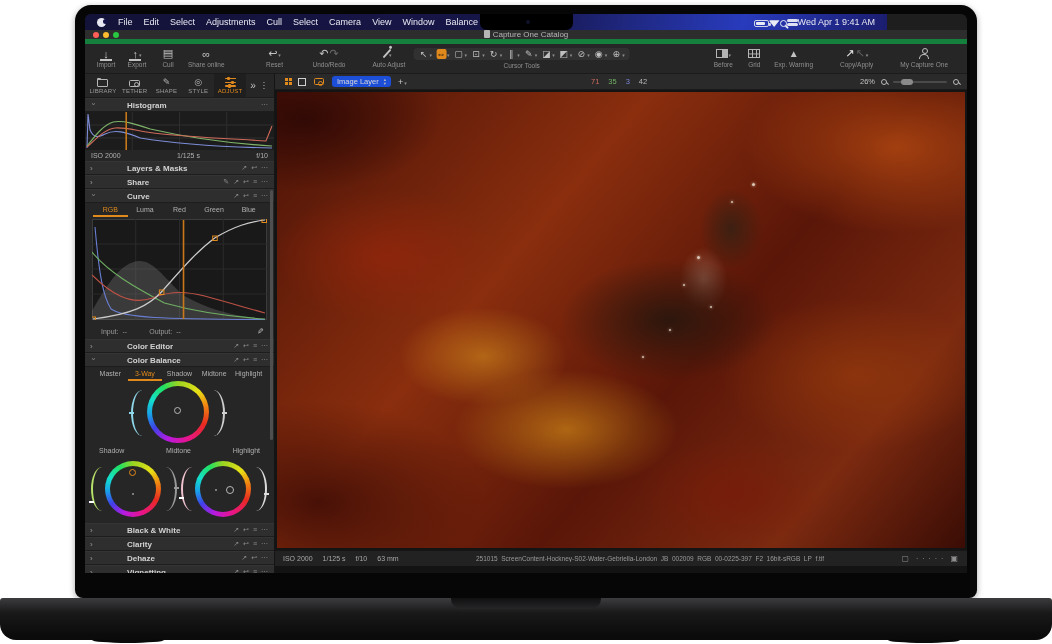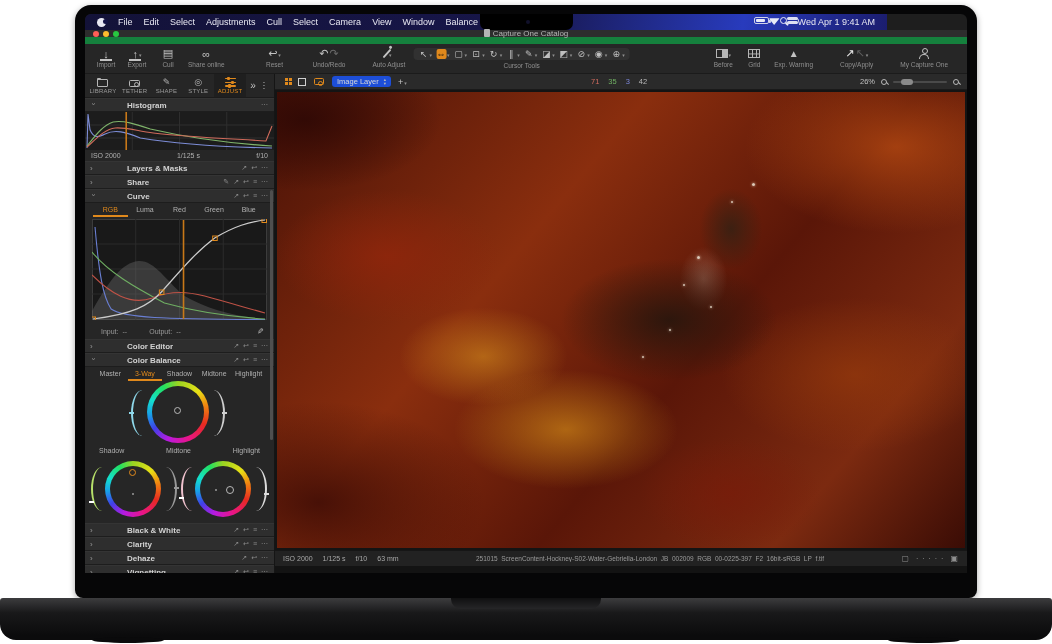--- a/index.html
+++ b/index.html
@@ -21,36 +21,36 @@
   .foot.l { left:92px; } .foot.r { right:92px; }
 
   
   .menubar { position:absolute; left:0; top:0; width:802px; height:16px;
     background:linear-gradient(100deg,#131238 0%,#17164a 55%,#283bbd 82%,#1b1d6e 100%);
     display:flex; align-items:center; color:#e8e8f2; font-size:9px; padding:0 12px; }
   .menubar .apple { width:9px; height:9px; border-radius:50%; background:#e8e8f2; position:relative; margin-right:12px; flex:none; }
   .menubar .apple::after { content:""; position:absolute; right:-2px; top:1px; width:5px; height:5px; border-radius:50%; background:#141345; }
   .menu-item { margin-right:11px; white-space:nowrap; }
   .menu-item.app { font-weight:bold; }
-  .mb-right { margin-left:auto; display:flex; align-items:flex-start; }
+  .mb-right { margin-left:auto; display:flex; align-items:flex-end; }
   .battery { width:15px; height:7px; border:1px solid #cfd2e8; border-radius:2px; position:relative; }
   .battery::before { content:""; position:absolute; inset:1px; right:3px; background:#e8eaf6; border-radius:1px; }
   .battery::after { content:""; position:absolute; right:-3px; top:1.5px; width:2px; height:3px; background:#cfd2e8; border-radius:0 1px 1px 0; }
   .wifi { width:11px; height:8px; background:#e8eaf6; clip-path:polygon(50% 100%, 0 15%, 100% 15%); border-radius:40%; }
   .mag { width:7px; height:7px; border:1.4px solid #e8eaf6; border-radius:50%; position:relative; }
   .mag::after { content:""; position:absolute; width:4px; height:1.5px; background:#e8eaf6; transform:rotate(45deg); right:-3.2px; bottom:-1.4px; border-radius:1px; }
   .ccenter { width:11px; height:8px; display:flex; flex-direction:column; gap:1.4px; }
   .ccenter i { height:3px; border-radius:2px; background:#e8eaf6; opacity:.95; }
   .clock { font-size:9px; }
   .notch { position:absolute; left:395px; top:0; width:93px; height:16px; background:#000; border-radius:0 0 7px 7px; }
   .notch::after { content:""; position:absolute; left:46px; top:6px; width:4px; height:4px; border-radius:50%; background:#10102a; }
 
   
   .app { position:absolute; left:0; top:16px; width:882px; height:543px; background:#262626; color:#b9b9b9; }
-  .titlebar { height:14px; background:#2d2d2d; display:flex; align-items:center; padding:0 8px; border-bottom:7px solid #15803d; }
+  .titlebar { height:14px; background:#2d2d2d; display:flex; align-items:center; padding:0 8px; border-bottom:5px solid #15803d; }
   .tl { width:6px; height:6px; border-radius:50%; margin-right:4px; }
   .titlebar .title { position:absolute; left:0; right:0; text-align:center; font-size:8px; color:#b5b5b5; pointer-events:none; }
   .doc-ico { display:inline-block; width:6px; height:8px; background:#b5b5b5; border-radius:1px; margin-right:3px; vertical-align:-1px; }
 
   
   .toolbar { height:30px; display:flex; align-items:flex-start; padding:3px 10px 0 10px; border-bottom:1px solid #1b1b1b; position:relative; }
   .tb-item { display:flex; flex-direction:column; align-items:center; margin-right:9px; min-width:22px; }
   .tb-item .ico { height:13px; display:flex; align-items:center; justify-content:center; font-size:11px; color:#c2c2c2; gap:1px; }
   .tb-item .lbl { font-size:6.5px; color:#8f8f8f; margin-top:1px; white-space:nowrap; }
   .chev { font-size:5px; color:#8f8f8f; transform:translateY(1px); }

